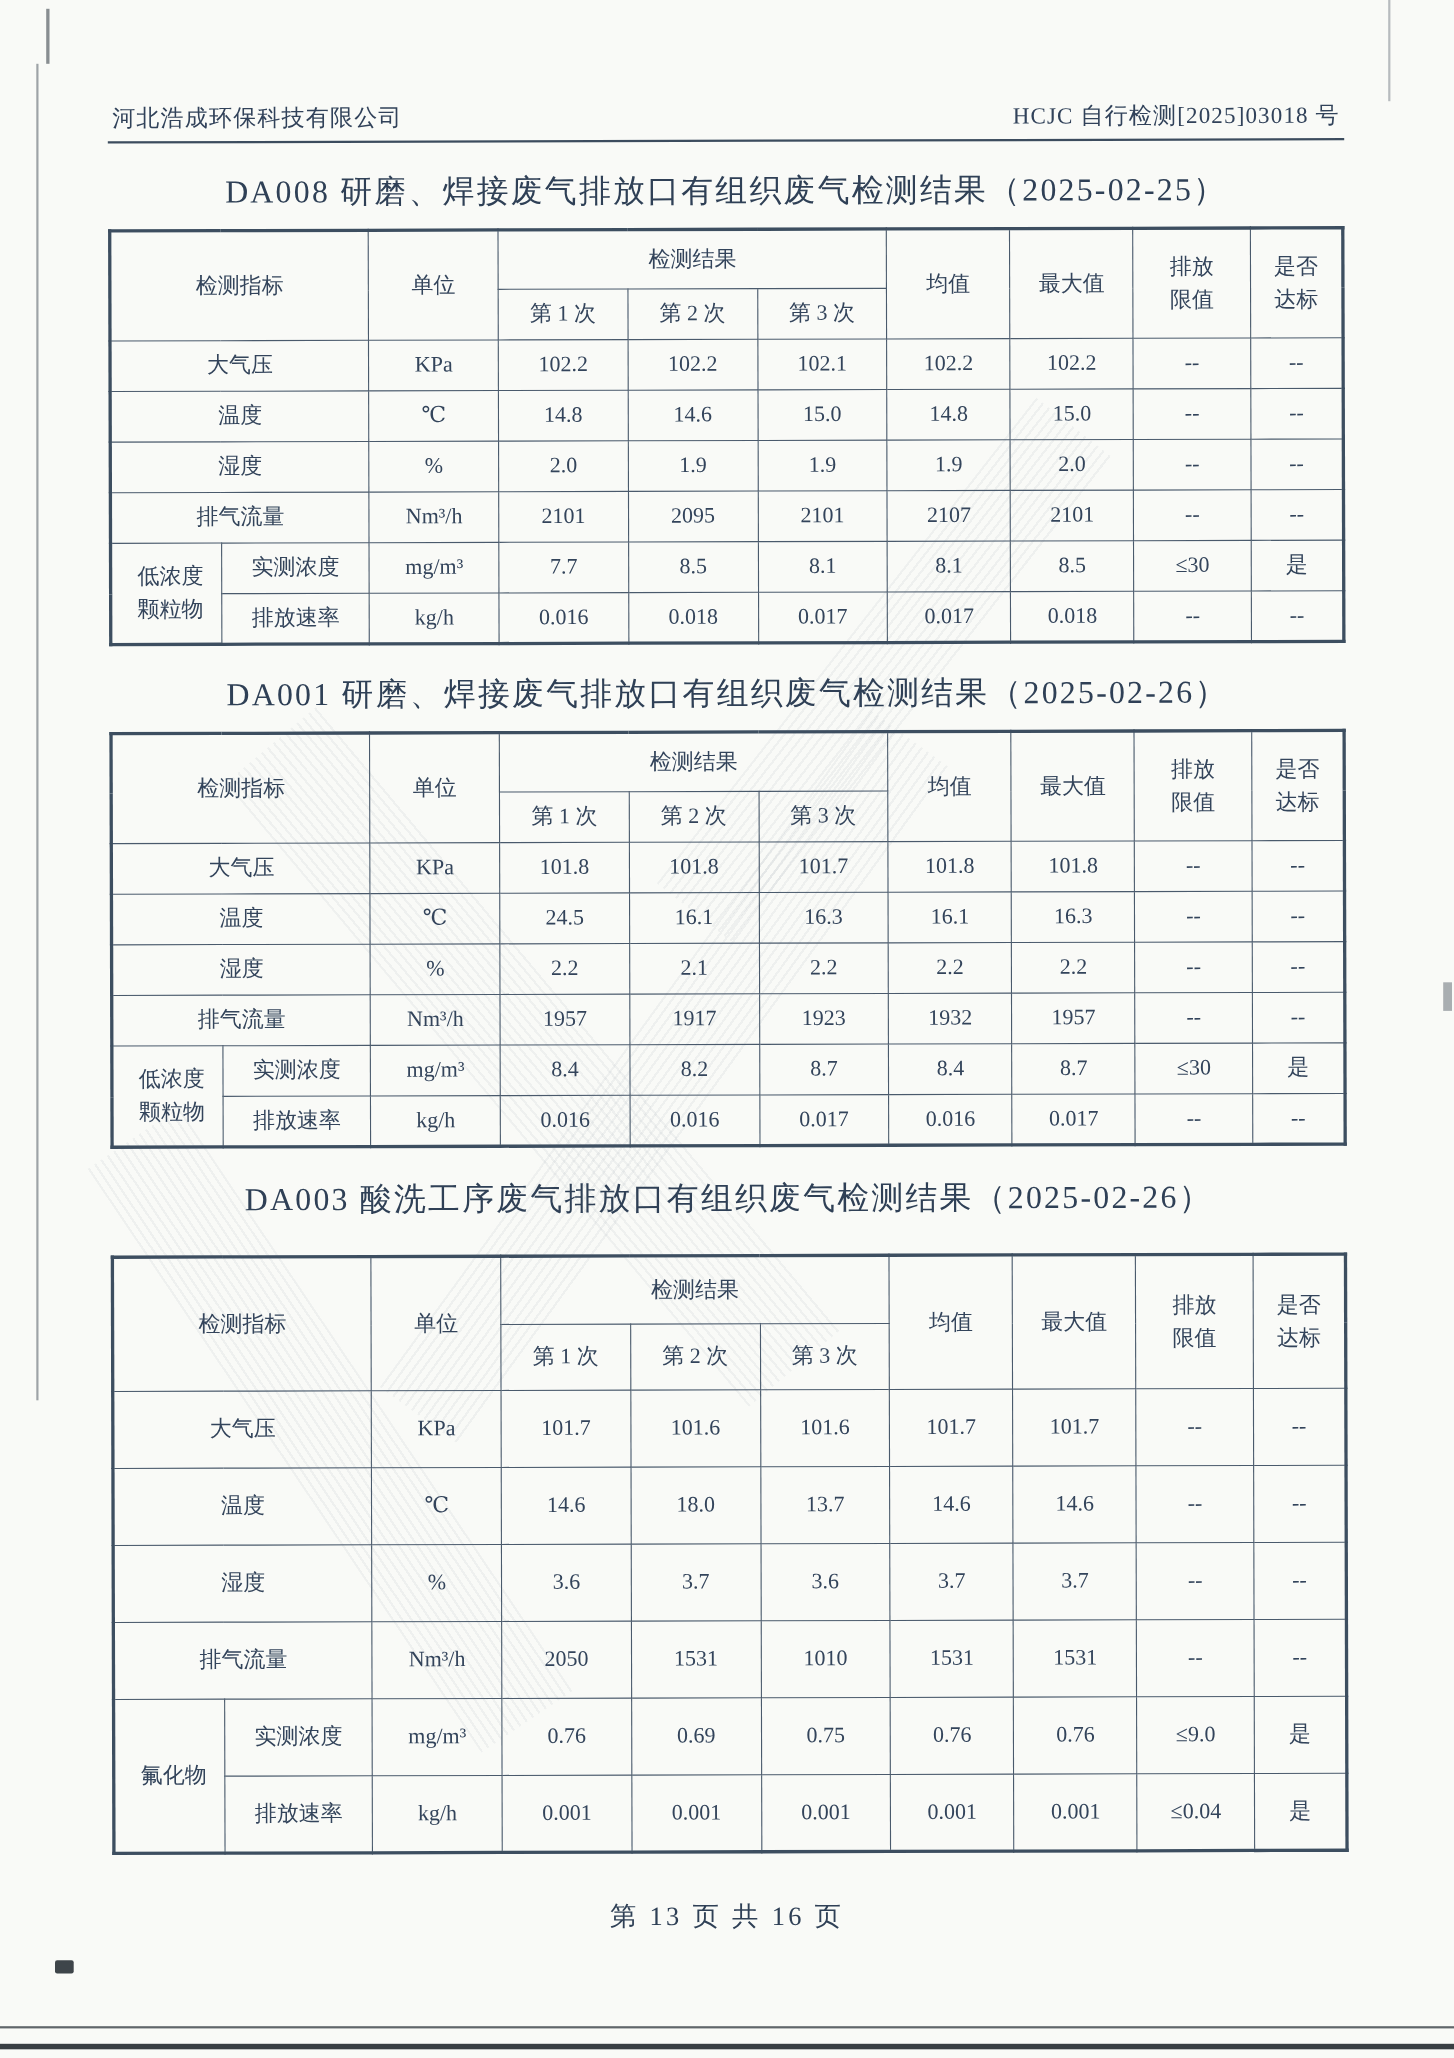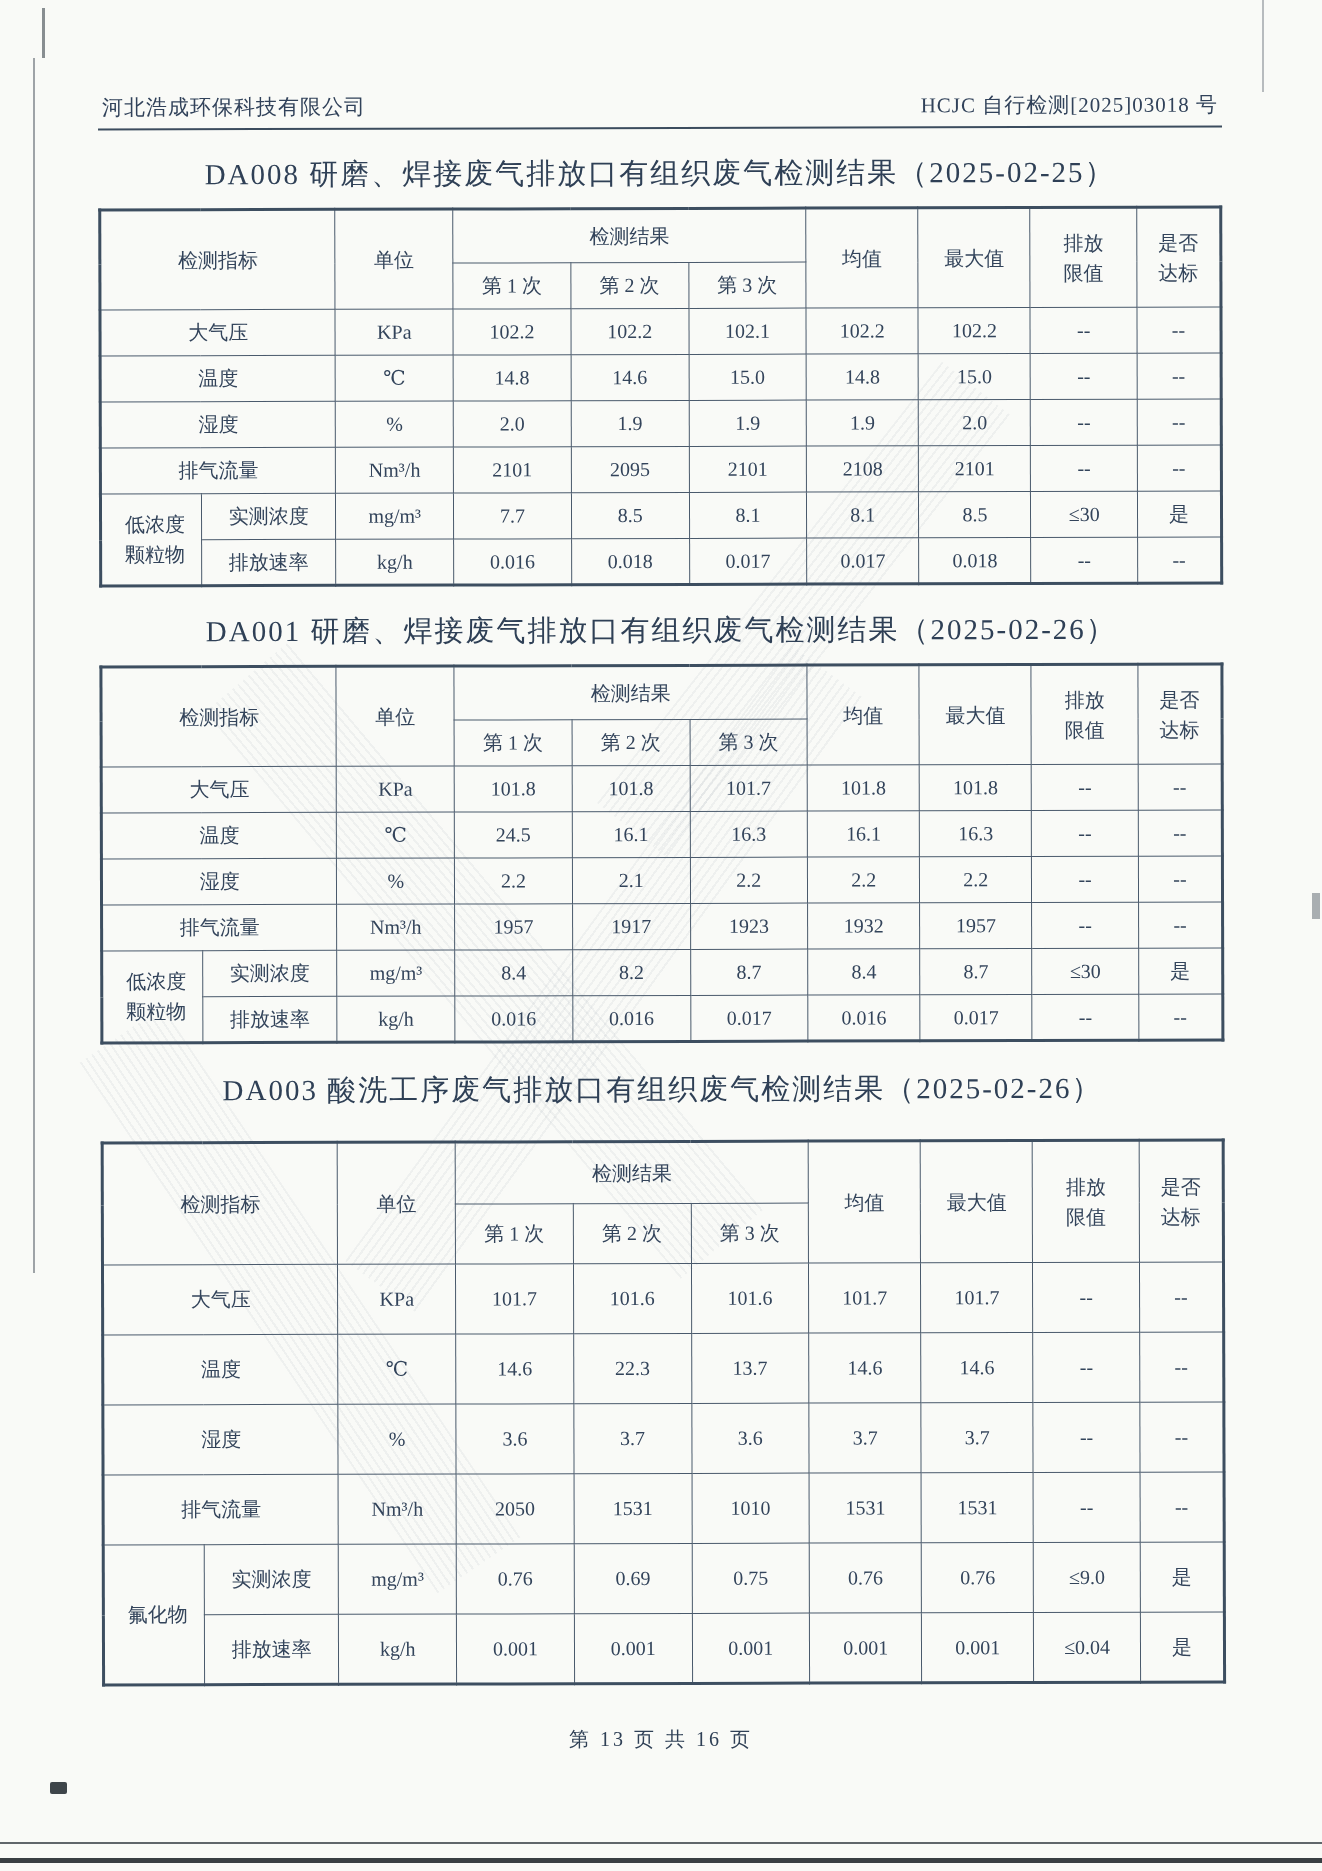--- a/index.html
+++ b/index.html
@@ -36,21 +36,21 @@
   .results thead tr:last-child{height:46px;}
   .results tbody tr{height:46px;}
   .block3 .results thead tr:first-child{height:62px;}
   .block3 .results thead tr:last-child{height:60px;}
   .block3 .results tbody tr{height:70px;}
   .ct{display:inline;line-height:1.45;}
   .w2{display:inline-block;width:2.35em;line-height:1.5;}
   .w3{display:inline-block;width:3.35em;line-height:1.5;text-align:right;}
   .doc-footer{
     position:absolute;left:0;right:0;top:1726px;text-align:center;
-    font-size:20px;letter-spacing:3px;color:#2f4056;
+    font-size:24px;letter-spacing:3px;color:#2f4056;
   }
   
   .art{position:absolute;pointer-events:none;}
   .art-left-line{left:33px;top:58px;width:2px;height:1215px;background:rgba(47,57,68,.45);}
   .art-top-dash{left:42px;top:8px;width:3px;height:50px;background:rgba(44,52,62,.55);}
   .art-topright-line{left:1262px;top:0;width:2px;height:92px;background:rgba(60,70,82,.35);}
   .art-right-dash{left:1312px;top:893px;width:8px;height:26px;background:rgba(50,60,72,.4);}
   .art-blob{left:50px;top:1782px;width:17px;height:12px;background:#1d242c;border-radius:2px;opacity:.85;}
   .art-bottom1{left:0;top:1842px;width:100%;height:2px;background:rgba(32,38,45,.7);}
   .art-bottom2{left:0;top:1858px;width:100%;height:5px;background:rgba(24,29,35,.85);}
@@ -153,21 +153,21 @@
               <td><span class="ct">2.0</span></td>
               <td><span class="ct">--</span></td>
               <td><span class="ct">--</span></td>
             </tr>
             <tr>
               <td colspan="2"><span class="ct">排气流量</span></td>
               <td><span class="ct">Nm³/h</span></td>
               <td><span class="ct">2101</span></td>
               <td><span class="ct">2095</span></td>
               <td><span class="ct">2101</span></td>
-              <td><span class="ct">2108</span></td>
+              <td><span class="ct">2107</span></td>
               <td><span class="ct">2101</span></td>
               <td><span class="ct">--</span></td>
               <td><span class="ct">--</span></td>
             </tr>
             <tr>
               <td rowspan="2"><span class="ct w3">低浓度颗粒物</span></td>
               <td><span class="ct">实测浓度</span></td>
               <td><span class="ct">mg/m³</span></td>
               <td><span class="ct">7.7</span></td>
               <td><span class="ct">8.5</span></td>
@@ -335,21 +335,21 @@
               <td><span class="ct">101.6</span></td>
               <td><span class="ct">101.7</span></td>
               <td><span class="ct">101.7</span></td>
               <td><span class="ct">--</span></td>
               <td><span class="ct">--</span></td>
             </tr>
             <tr>
               <td colspan="2"><span class="ct">温度</span></td>
               <td><span class="ct">℃</span></td>
               <td><span class="ct">14.6</span></td>
-              <td><span class="ct">22.3</span></td>
+              <td><span class="ct">18.0</span></td>
               <td><span class="ct">13.7</span></td>
               <td><span class="ct">14.6</span></td>
               <td><span class="ct">14.6</span></td>
               <td><span class="ct">--</span></td>
               <td><span class="ct">--</span></td>
             </tr>
             <tr>
               <td colspan="2"><span class="ct">湿度</span></td>
               <td><span class="ct">%</span></td>
               <td><span class="ct">3.6</span></td>

